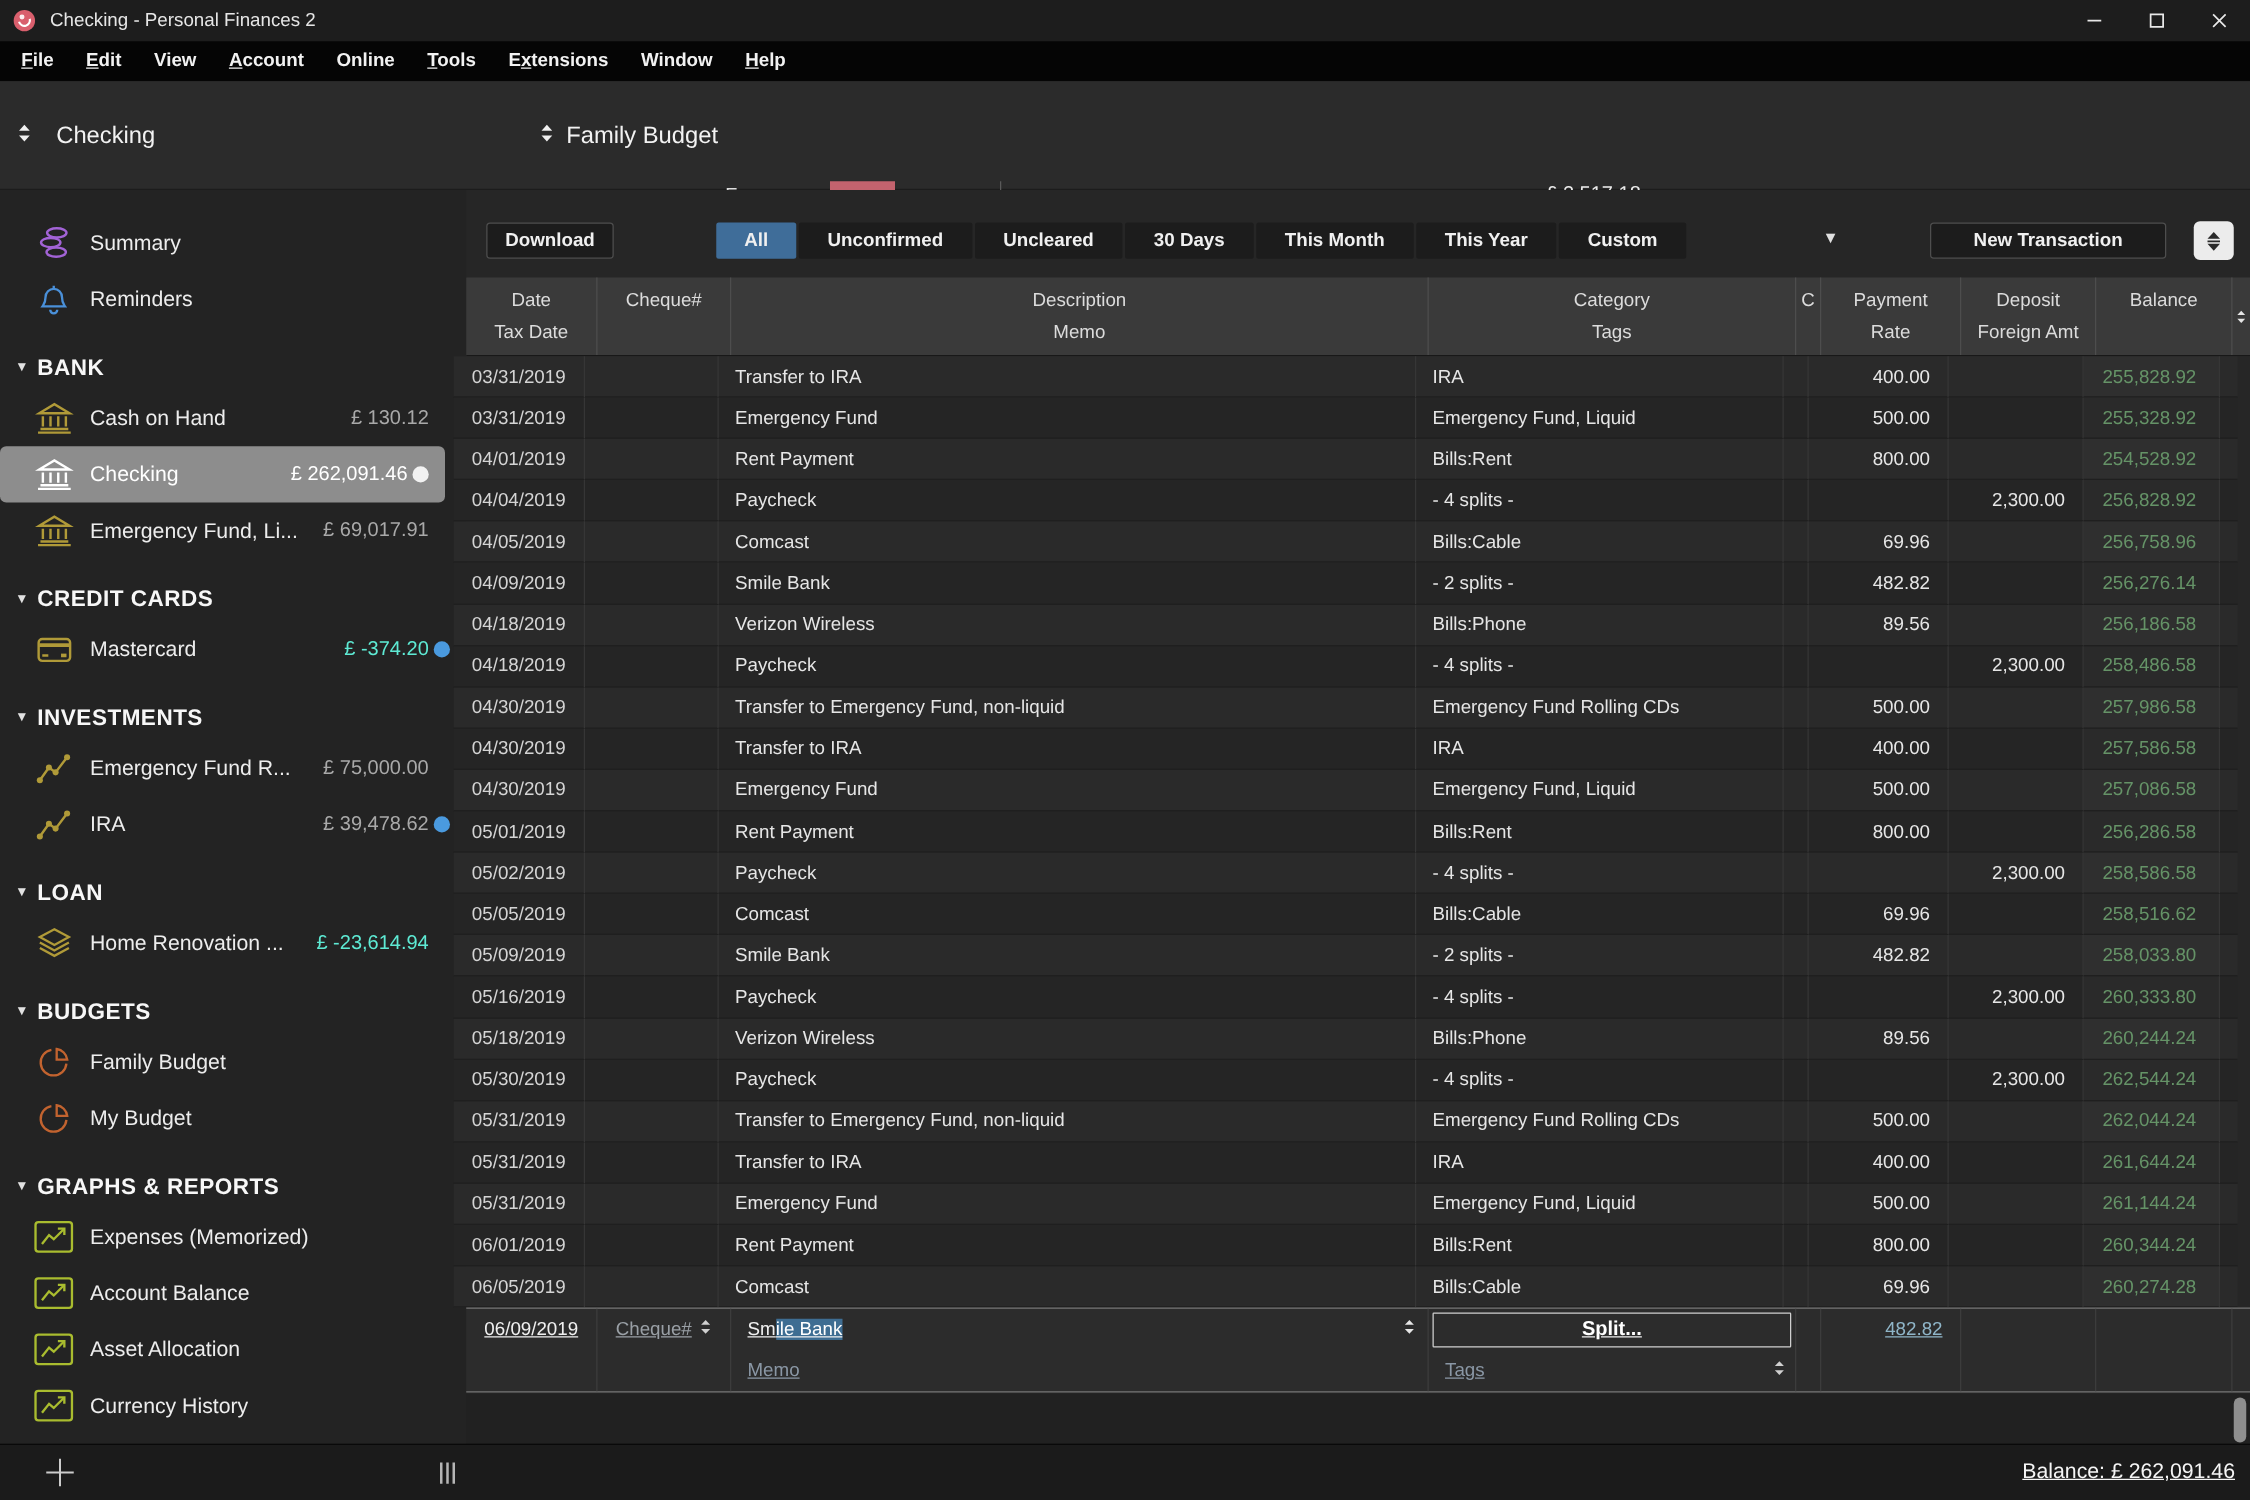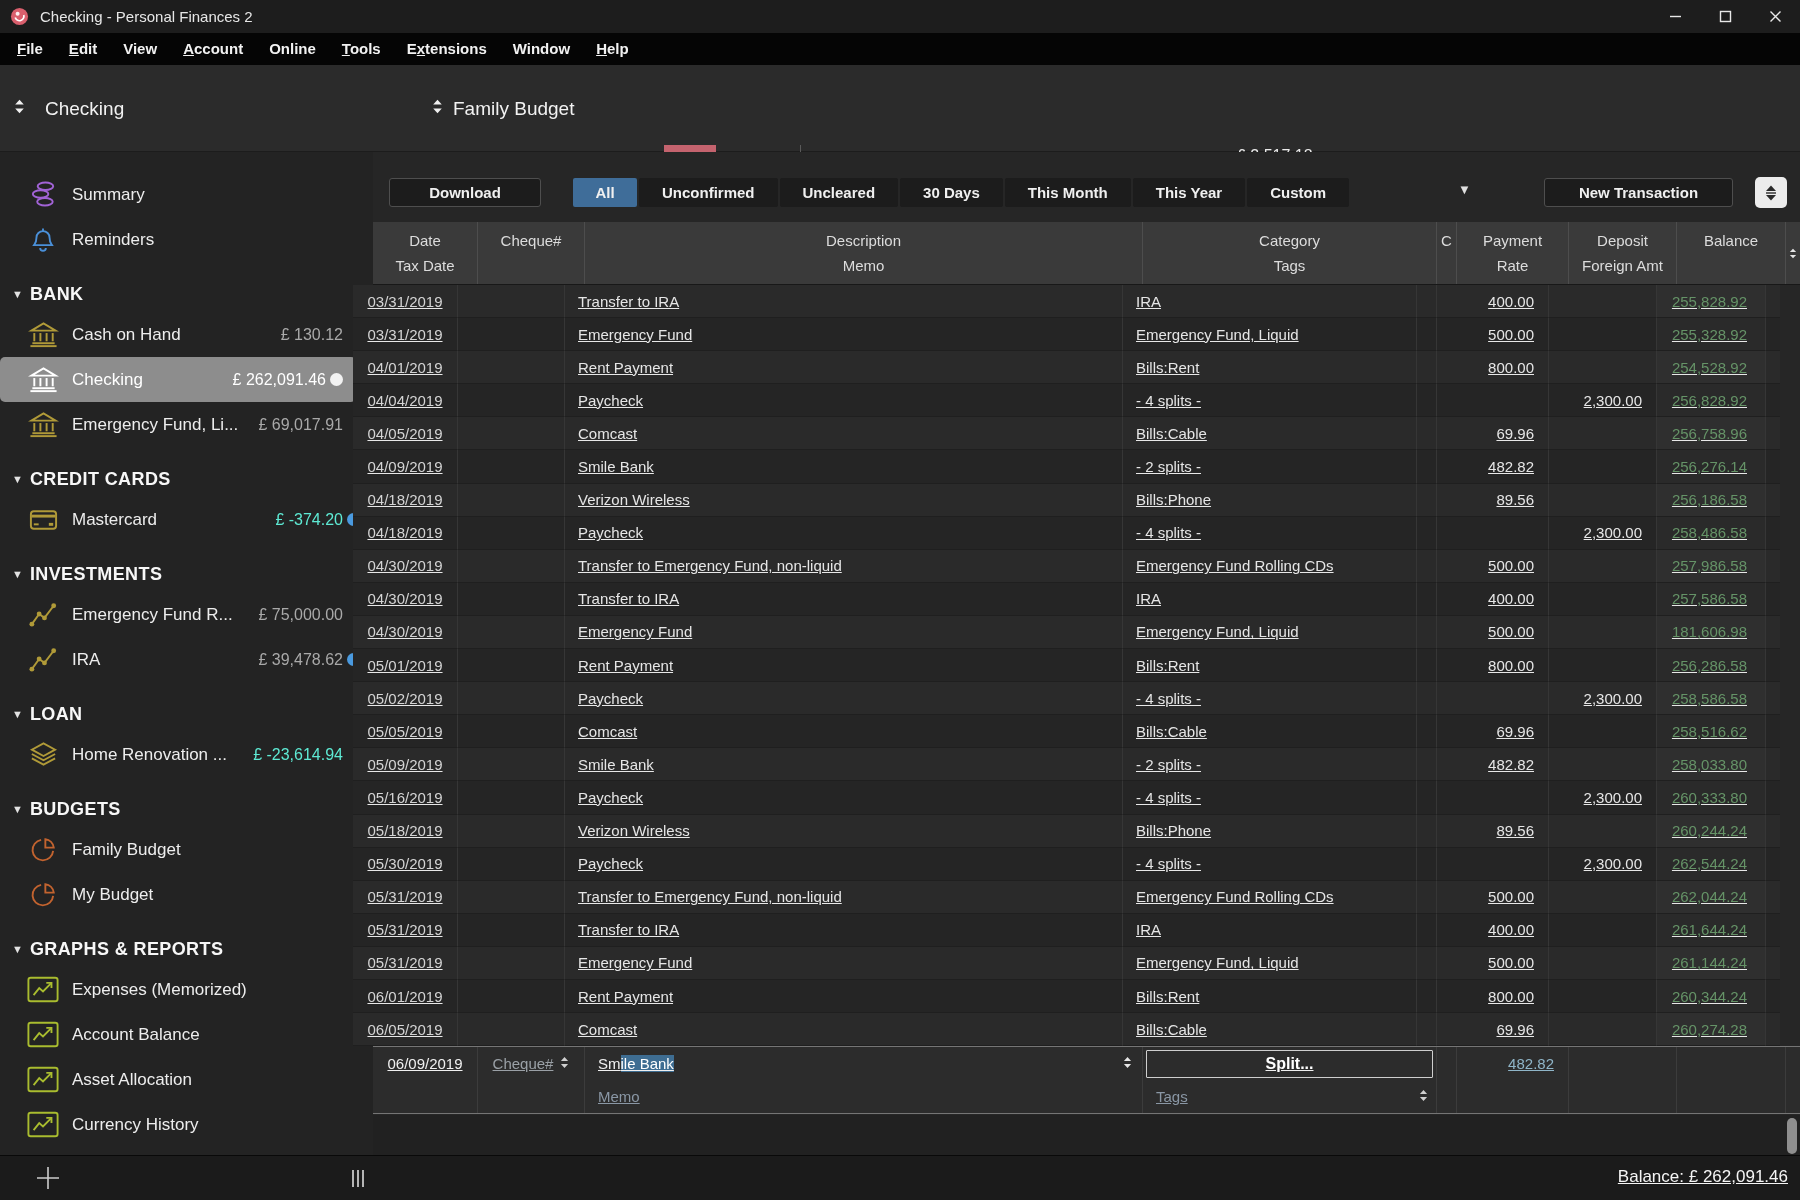--- a/index.html
+++ b/index.html
@@ -66,21 +66,21 @@
   .caret { position:absolute; left:1085px; top:30px; font-size:13px; color:#e0e0e0; }
   .sortbtn { position:absolute; right:13px; top:25px; width:32px; height:31px;
     background:#ececec; border-radius:5px; display:flex; align-items:center; justify-content:center; }
   
   .gridcols { display:grid; grid-template-columns:105px 107px 558px 294px 20px 112px 108px 109px 14px; }
   .thead { position:absolute; left:373px; top:222px; width:1427px; height:63px;
     background:#3a3a3a; border-bottom:1px solid #181818; }
   .th { border-right:1px solid #4d4d4d; display:flex; flex-direction:column;
     align-items:center; justify-content:center; gap:8px; color:#dcdcdc; font-size:15px; }
   .th:last-child { border-right:none; }
-  .rows { position:absolute; left:353px; top:285px; width:1427px;text-decoration:underline; }
+  .rows { position:absolute; left:363px; top:285px; width:1427px; }
   .t-row { height:33.1px; }
   .t-row.even { background:#2a2a2a; }
   .t-row.odd  { background:#252525; }
   .td { border-right:1px solid #363636; border-bottom:1px solid #1f1f1f;
     display:flex; align-items:center; font-size:15px; color:#e6e6e6; overflow:hidden; white-space:nowrap; }
   .td.last { border-right:none; }
   .td.c-date { justify-content:center; color:#d4d4d4; }
   .td.c-desc, .td.c-cat { padding-left:13px; }
   .td.c-pay, .td.c-dep { justify-content:flex-end; padding-right:14px; }
   .td.c-bal { justify-content:flex-end; padding-right:18px; color:#659367; background:rgba(255,255,255,0.025); }
@@ -398,21 +398,21 @@
         </svg>
       </span>
       <span class="side-label">Currency History</span>
     </div>
     <div class="side-item">
       <span class="icon-box"></span>
     </div>
   </div>
 
 <div class="toolbar">
-  <div class="btn" style="left:16px; width:152px;">Download</div>
+  <div class="btn" style="left:16px; width:102px;">Download</div>
   <div class="tabs" id="filter-tabs">
       <div class="tab active" style="width: 64px;">All</div>
       <div class="tab">Unconfirmed</div>
       <div class="tab">Uncleared</div>
       <div class="tab">30 Days</div>
       <div class="tab">This Month</div>
       <div class="tab">This Year</div>
       <div class="tab">Custom</div>
     </div>
   <span class="caret">▼</span>
@@ -579,21 +579,21 @@
       <div class="td last"></div>
     </div>
     <div class="t-row gridcols even">
       <div class="td c-date">04/30/2019</div>
       <div class="td c-cheque"></div>
       <div class="td c-desc">Emergency Fund</div>
       <div class="td c-cat">Emergency Fund, Liquid</div>
       <div class="td c-c"></div>
       <div class="td c-pay">500.00</div>
       <div class="td c-dep"></div>
-      <div class="td c-bal">181,606.98</div>
+      <div class="td c-bal">257,086.58</div>
       <div class="td last"></div>
     </div>
     <div class="t-row gridcols odd">
       <div class="td c-date">05/01/2019</div>
       <div class="td c-cheque"></div>
       <div class="td c-desc">Rent Payment</div>
       <div class="td c-cat">Bills:Rent</div>
       <div class="td c-c"></div>
       <div class="td c-pay">800.00</div>
       <div class="td c-dep"></div>

